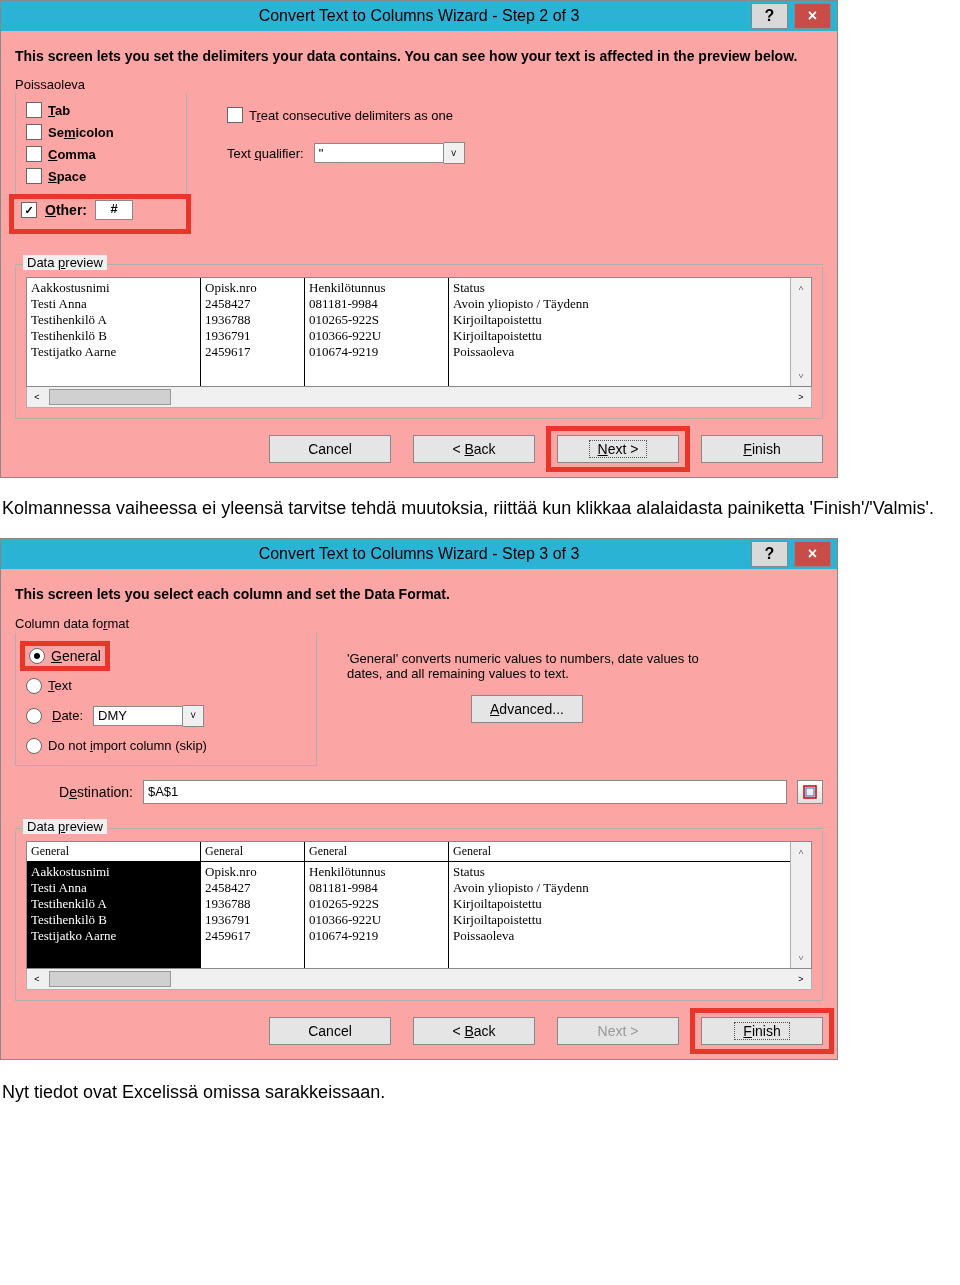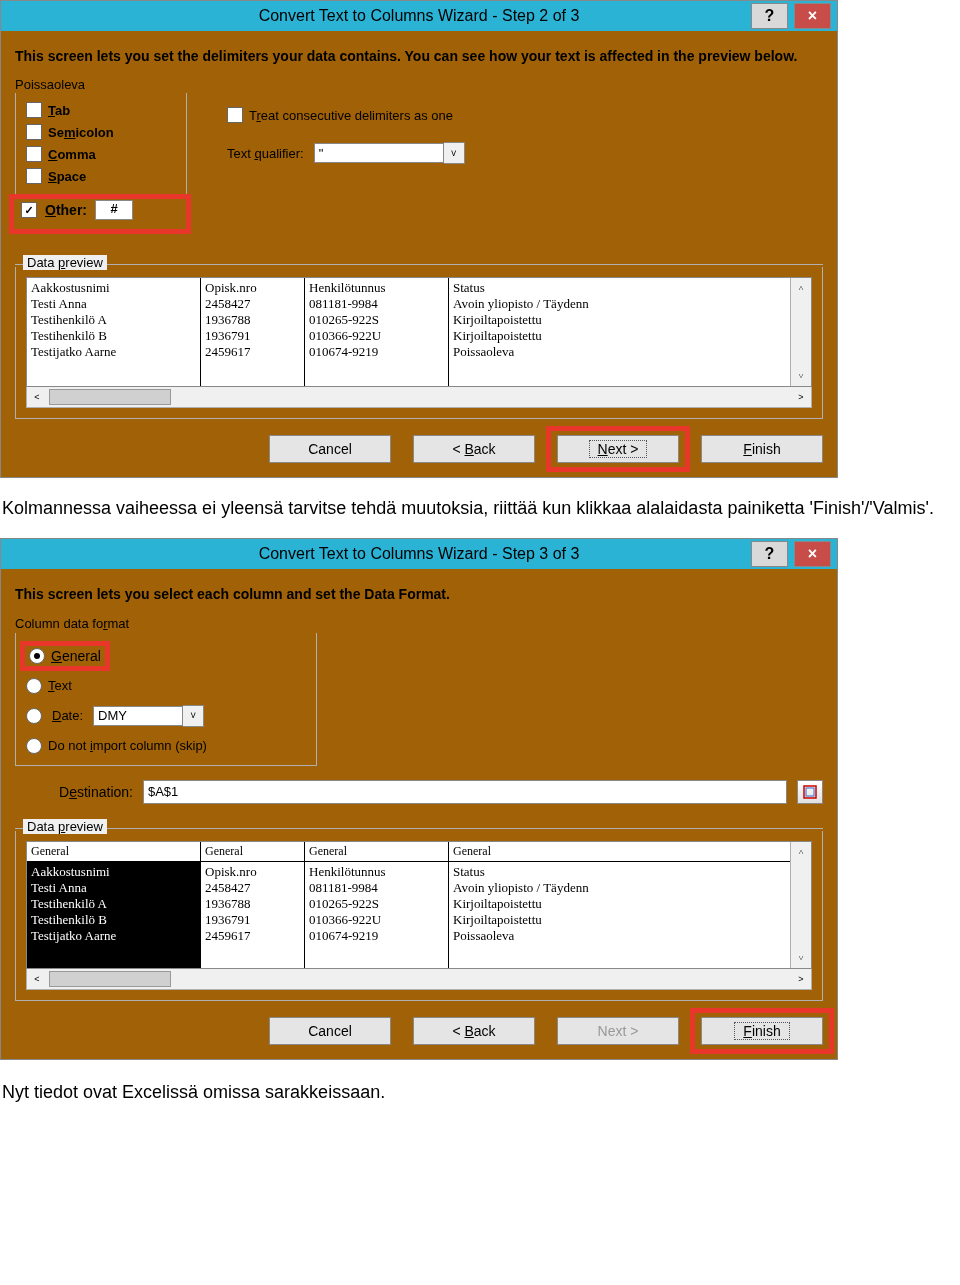--- a/index.html
+++ b/index.html
@@ -1,17 +1,17 @@
 <!DOCTYPE html>
 <html><head>
 <meta charset="utf-8">
 <style>
   body{margin:0;background:#fff;font-family:"Segoe UI",Tahoma,sans-serif;color:#000;}
   .page{width:960px;margin:0 auto;}
-  .dialog{border:1px solid #888;background:#a16207;margin:0 0 18px 0;}
+  .dialog{border:1px solid #888;background:#fca5a5;margin:0 0 18px 0;}
   .titlebar{background:#2bb3d6;height:30px;display:flex;align-items:center;justify-content:center;position:relative;}
   .titlebar .title{font-size:16px;font-weight:400;color:#000;}
   .titlebar .tbuttons{position:absolute;right:6px;top:2px;display:flex;gap:6px;}
   .tbtn{width:35px;height:24px;background:#d9d9d9;border:1px solid #888;display:flex;align-items:center;justify-content:center;font-size:16px;font-weight:bold;}
   .tbtn.close{background:#c84d48;color:#fff;}
   .dlgbody{padding:10px 14px 14px 14px;font-size:14px;}
   .instr{font-weight:bold;margin:6px 0 12px 0;line-height:1.3;}
   .group-label{font-size:13px;margin-bottom:2px;}
   .delim-row{display:flex;align-items:flex-start;}
   .delim-left{border:1px solid #b0b0b0;border-top:none;width:150px;padding:6px 10px 8px 10px;}
@@ -223,20 +223,28 @@
           <div class="combo">
                 <input style="width: 90px;" value="DMY">
                 <div class="combo-btn">˅</div>
               </div>
         </div>
         <div class="chk-row" style="margin-top:8px;">
               <span class="radio"></span>
               <span>Do not <span class="under">i</span>mport column (skip)</span>
             </div>
       </div>
+      <div class="step3-right">
+        <div>'General' converts numeric values to numbers, date values to dates, and all remaining values to text.</div>
+        <div style="margin-top:14px;display:flex;justify-content:center;">
+          <div class="btn" style="width:110px;">
+                <span><span class="under">A</span>dvanced...</span>
+              </div>
+        </div>
+      </div>
     </div>
 
     <div class="dest-row">
       <span>D<span class="under">e</span>stination:</span>
       <input class="dest-input" value="$A$1" style="">
       <div class="dest-btn">
         <svg width="14" height="14">
               <rect x="1" y="1" width="12" height="12" fill="none" stroke="#c00" stroke-width="1.5"></rect>
               <rect x="3" y="3" width="8" height="8" fill="none" stroke="#36c" stroke-width="1"></rect>
             </svg>

